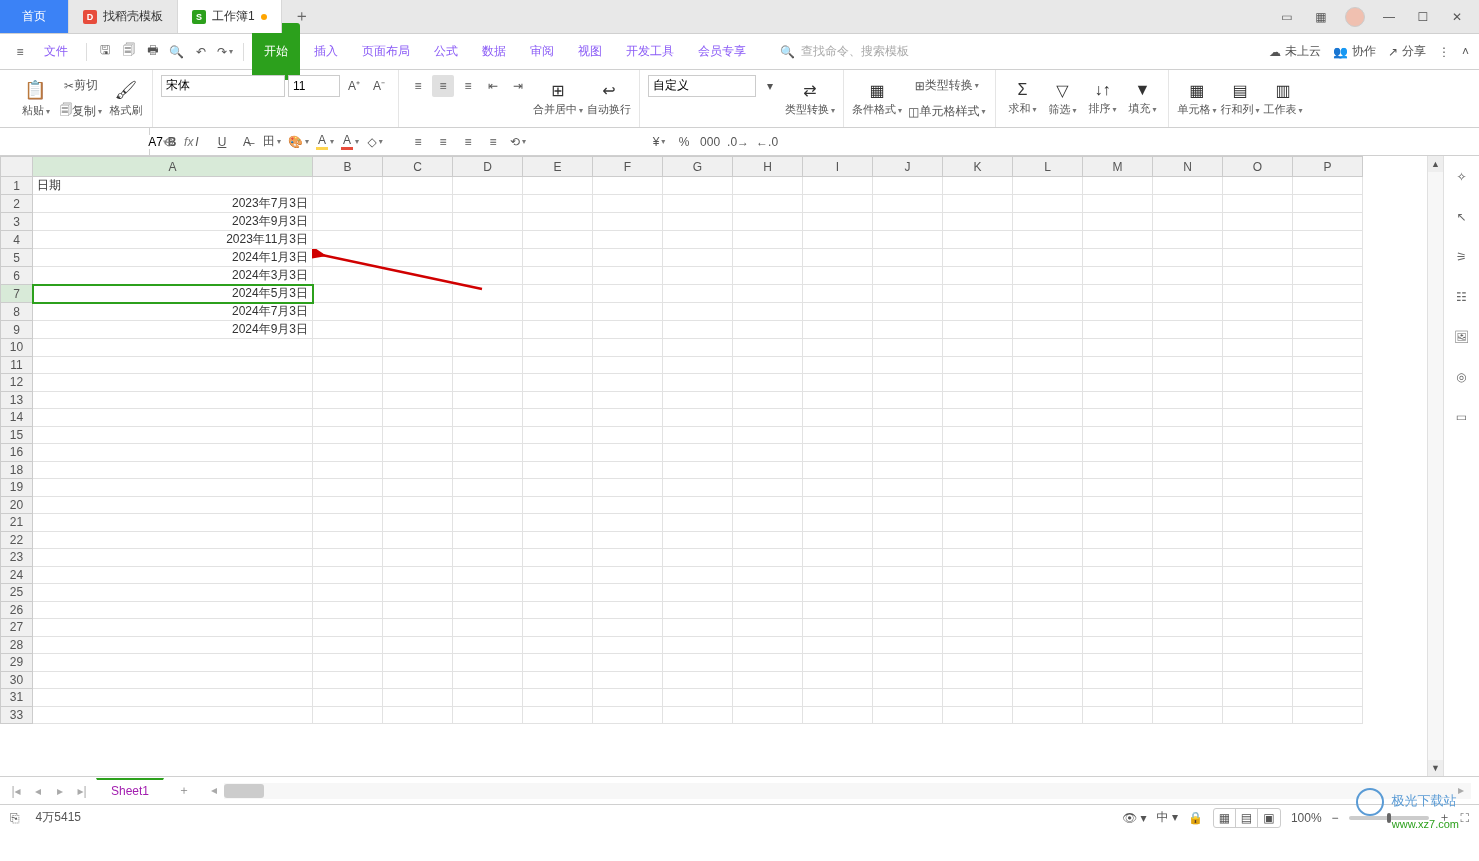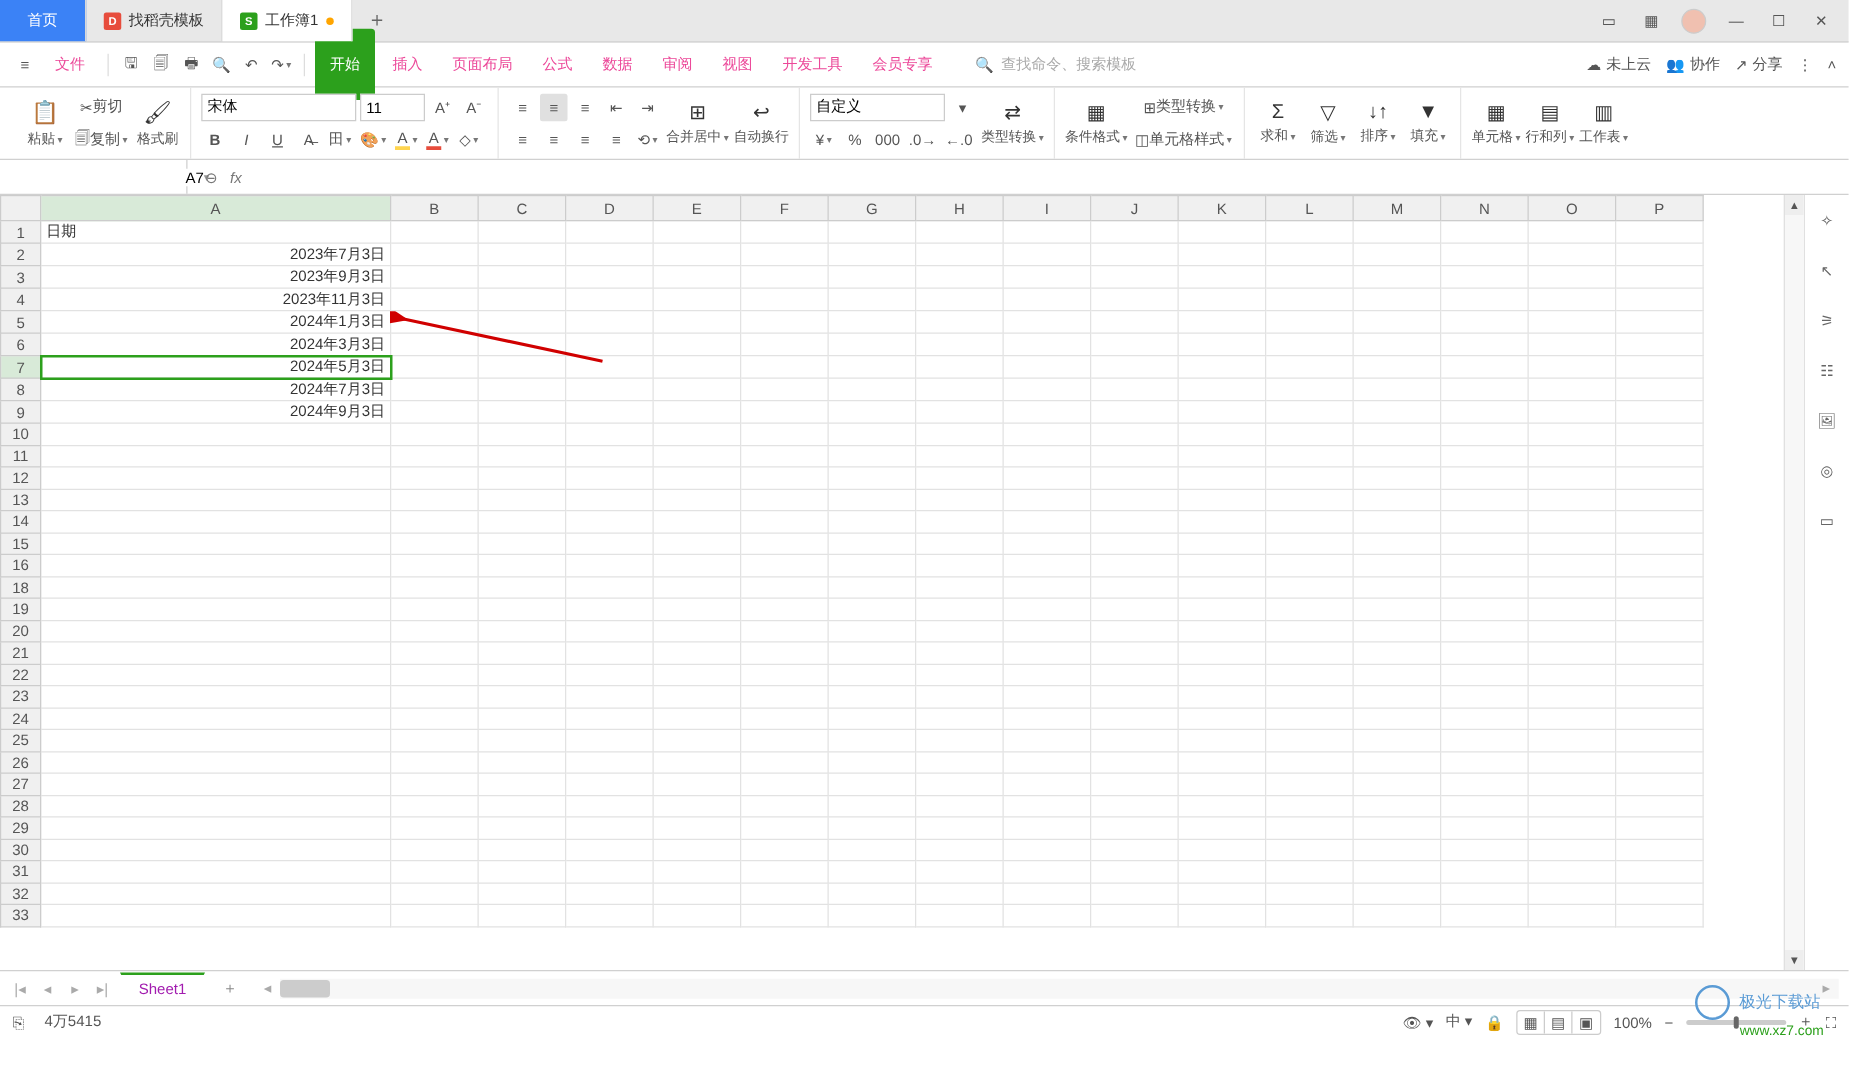--- a/index.html
+++ b/index.html
@@ -15,33 +15,33 @@
   .doc-icon-green { width: 14px; height: 14px; background: #2ca01c; border-radius: 2px; display:inline-flex;align-items:center;justify-content:center;color:#fff;font-size:9px;font-weight:bold; }
   .tab-add { padding: 0 12px; display:flex; align-items:center; color:#666; font-size:16px; cursor:pointer; }
   .winctrl { margin-left:auto; display:flex; align-items:center; gap:6px; padding-right:8px; }
   .winctrl-btn { width:28px; height:24px; display:flex; align-items:center; justify-content:center; color:#555; cursor:pointer; }
   .avatar { width:20px; height:20px; border-radius:50%; background:#f0c0b0; border:1px solid #ccc; }
 
   
   .menubar { height: 36px; display:flex; align-items:center; padding: 0 10px; gap: 4px; border-bottom:1px solid #d0d0d0; }
   .menubar .ico { width:20px; height:20px; display:flex; align-items:center; justify-content:center; color:#555; cursor:pointer; }
   .menubar .vsep { width:1px; height:18px; background:#ddd; margin:0 4px; }
-  .menuitem { padding: 4px 10px; color:#ec4899; cursor:pointer; border-radius:3px; }
+  .menuitem { padding: 4px 10px; color:#8b5cf6; cursor:pointer; border-radius:3px; }
   .menuitem.active { background:#2ca01c; color:#fff; padding:20px 12px; }
   .menu-right { margin-left:auto; display:flex; align-items:center; gap:12px; color:#555; }
   .menu-right .ritem { display:flex; align-items:center; gap:4px; cursor:pointer; }
   .search-area { display:flex; align-items:center; gap:6px; color:#aaa; margin-left:20px; }
 
   
   .ribbon { height: 58px; display:flex; align-items:center; border-bottom:1px solid #d0d0d0; padding:0 10px; gap:0; }
   .rgroup { display:flex; align-items:flex-start; gap:4px; padding:0 8px; border-right:1px solid #e5e5e5; height:100%; }
   .rgroup:last-child { border-right:none; }
   .rv { display:flex; flex-direction:column; align-items:center; justify-content:center; gap:2px; height:100%; cursor:pointer; min-width:36px; }
   .rv-label { font-size:11px; color:#555; }
-  .rrow { display:flex; gap:3px; }
+  .rrow { display:flex; gap:3px;margin-top:30px; }
   .rcol { display:flex; flex-direction:column; gap:4px; justify-content:center; height:100%; }
   .rbtn { height:22px; min-width:22px; display:flex; align-items:center; justify-content:center; cursor:pointer; color:#555; padding:0 2px; border-radius:2px; }
   .font-name { width:124px; height:22px; border:1px solid #ccc; font-size:12px; padding:0 4px; }
   .font-size { width:52px; height:22px; border:1px solid #ccc; font-size:12px; padding:0 4px; }
   .num-format { width:108px; height:22px; border:1px solid #ccc; font-size:12px; padding:0 4px; }
   .dd::after { content:"▾"; font-size:8px; color:#777; margin-left:2px; }
 
   
   .fbar { height:28px; display:flex; align-items:center; border-bottom:1px solid #d0d0d0; }
   .namebox { width:150px; height:100%; border-right:1px solid #d0d0d0; display:flex; align-items:center; padding:0 8px; }
@@ -908,39 +908,20 @@
             <td class="cell"></td>
             <td class="cell"></td>
             <td class="cell"></td>
             <td class="cell"></td>
             <td class="cell"></td>
             <td class="cell"></td>
             <td class="cell"></td>
             <td class="cell"></td>
           </tr>
           <tr>
-            <th class="rowh ">32</th>
-            <td class="cell"></td>
-            <td class="cell"></td>
-            <td class="cell"></td>
-            <td class="cell"></td>
-            <td class="cell"></td>
-            <td class="cell"></td>
-            <td class="cell"></td>
-            <td class="cell"></td>
-            <td class="cell"></td>
-            <td class="cell"></td>
-            <td class="cell"></td>
-            <td class="cell"></td>
-            <td class="cell"></td>
-            <td class="cell"></td>
-            <td class="cell"></td>
-            <td class="cell"></td>
-          </tr>
-          <tr>
             <th class="rowh ">33</th>
             <td class="cell"></td>
             <td class="cell"></td>
             <td class="cell"></td>
             <td class="cell"></td>
             <td class="cell"></td>
             <td class="cell"></td>
             <td class="cell"></td>
             <td class="cell"></td>
             <td class="cell"></td>

